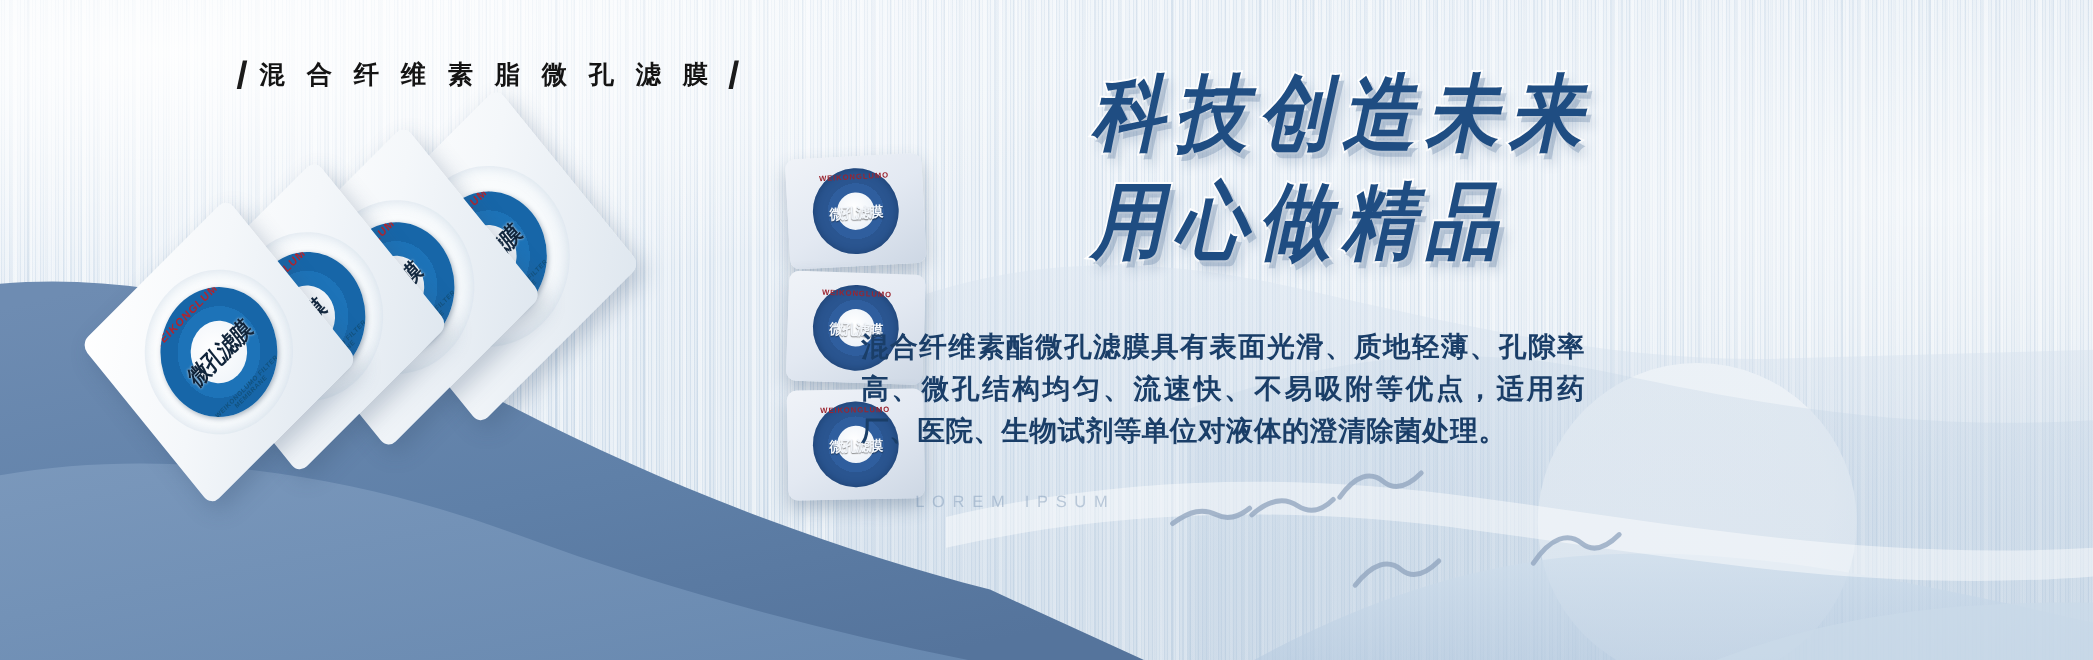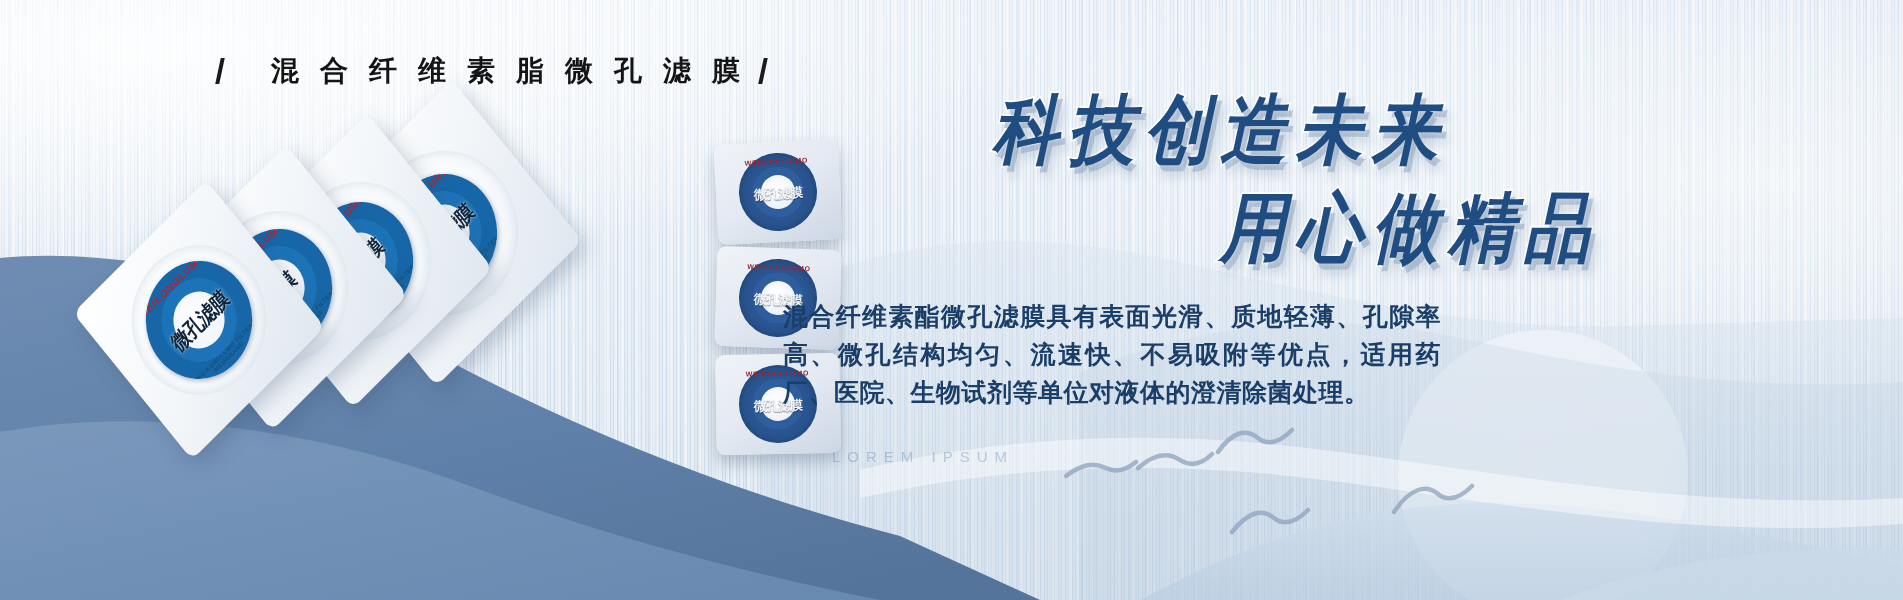--- a/index.html
+++ b/index.html
@@ -249,32 +249,30 @@
   .kicker .bar {
     display: inline-block;
     width: 4px;
     height: 26px;
     background: #1b1b1b;
     transform: skewX(-12deg);
   }
   .kicker .kicker-text {
     font-family: "Liberation Serif", serif;
     font-weight: 700;
-    font-size: 28px;
+    font-size: 23px;
     letter-spacing: 7px;
     color: #141414;
-    margin-left: 35px;
   }
 
   
   .headline {
     position: absolute;
     right: 455px;
-    top: 98px;
-    text-align: right;
+    top: 72px;
   }
   .headline .line {
     font-family: "Liberation Serif", serif;
     font-weight: 700;
     font-style: italic;
     color: #1f4d82;
     letter-spacing: 10px;
     line-height: 1.0;
     white-space: nowrap;
     -webkit-text-stroke: 3px #ffffff;

